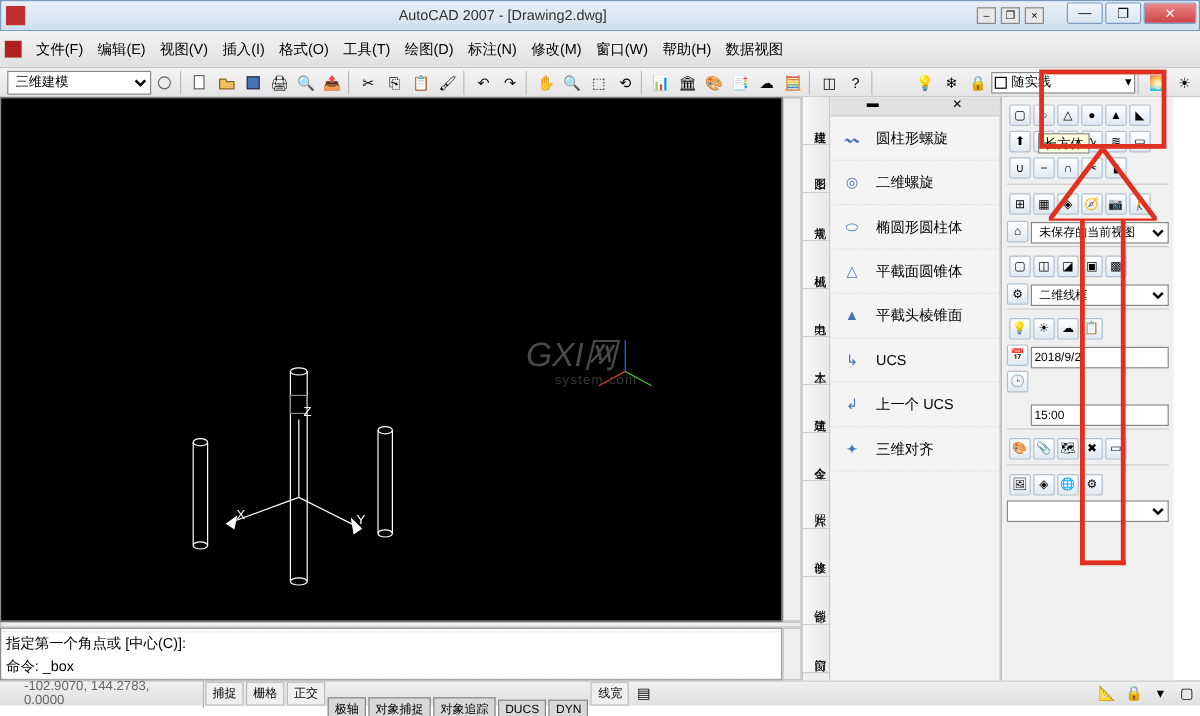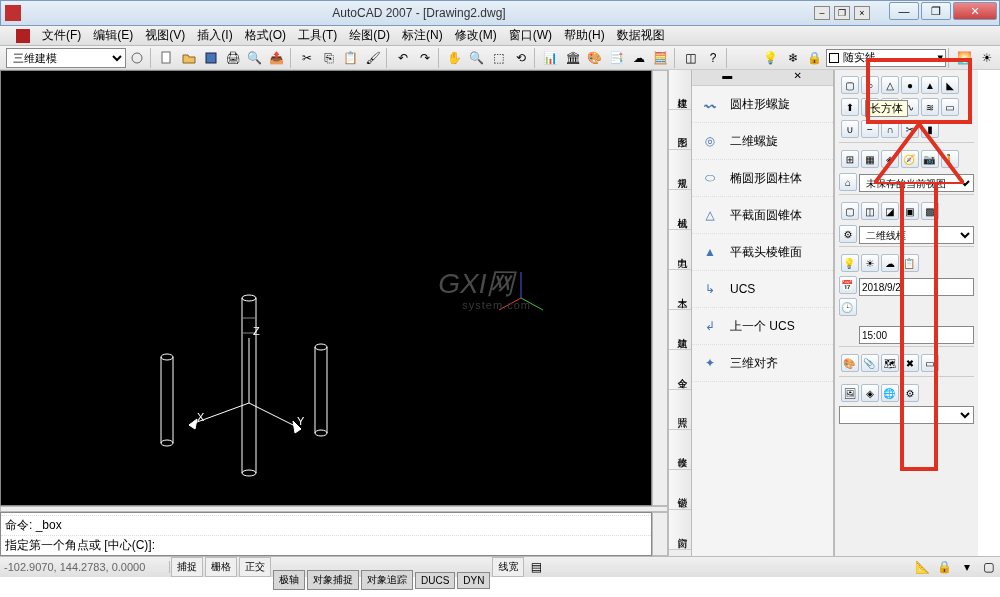--- a/index.html
+++ b/index.html
@@ -5,21 +5,21 @@
 * { box-sizing: border-box; margin: 0; padding: 0; font-family: "Microsoft YaHei", Tahoma, sans-serif; }
 body { width: 1000px; height: 597px; overflow: hidden; background: #fff; position: relative; }
 
 .titlebar { height: 26px; background: linear-gradient(#e8f0f8,#d0dfee); display: flex; align-items: center; border: 1px solid #7a9ac0; }
 .titlebar .icon { width: 16px; height: 16px; margin: 0 4px; background: #c03030; display: inline-block; }
 .titlebar .title { font-size: 12px; color: #333; flex: 1; text-align: center; }
 .win-controls { display: flex; height: 100%; }
 .win-btn { width: 30px; height: 18px; margin-top: 1px; margin-right: 2px; border: 1px solid #7a9ac0; background: linear-gradient(#f0f6fc,#d8e6f0); border-radius: 2px; display: flex; align-items: center; justify-content: center; font-size: 11px; }
 .win-btn.close { background: linear-gradient(#e88,#c44); color: #fff; width: 44px; }
 
-.menubar { height: 20px; background: linear-gradient(#f2f2f2,#e0e0e0); border-bottom: 1px solid #bbb; display: flex; align-items: center; padding-left: 16px; font-size: 12px; }
+.menubar { height: 31px; background: linear-gradient(#f2f2f2,#e0e0e0); border-bottom: 1px solid #bbb; display: flex; align-items: center; padding-left: 4px; font-size: 12px; }
 .menubar .app-icon { width: 14px; height: 14px; background: #b02020; margin-right: 6px; }
 .menubar span { padding: 0 6px; cursor: default; }
 
 .toolbar1, .toolbar2 { height: 24px; background: linear-gradient(#f4f4f4,#e4e4e4); border-bottom: 1px solid #ccc; display: flex; align-items: center; padding: 0 2px; }
 .tb-sep { width: 4px; height: 20px; border-left: 1px solid #bbb; margin: 0 2px; }
 .tb-btn { width: 20px; height: 20px; border: 1px solid transparent; margin: 0 1px; display: flex; align-items: center; justify-content: center; font-size: 12px; }
 .dropdown { height: 20px; font-size: 11px; border: 1px solid #888; background: #fff; padding: 0 2px; }
 .dropdown.ws { width: 120px; margin-left: 4px; }
 .layer-combo { width: 120px; height: 18px; border: 1px solid #888; background: #fff; font-size: 11px; display: flex; align-items: center; padding: 0 2px; }
 
@@ -50,21 +50,21 @@
 .rp-btn { width: 18px; height: 18px; border: 1px solid #b0c0d0; background: linear-gradient(#fff,#e0e8f0); border-radius: 2px; display: flex; align-items: center; justify-content: center; font-size: 10px; }
 .rp-sep { height: 4px; border-top: 1px solid #ccc; margin: 2px 0; }
 .rp-combo { width: 100%; height: 18px; font-size: 10px; border: 1px solid #888; background: #fff; padding: 0 2px; margin-top: 2px; }
 .tooltip { position: absolute; background: #ffffe0; border: 1px solid #888; font-size: 11px; padding: 0 4px; z-index: 10; top: 30px; left: 30px; }
 
 .red-highlight { position: absolute; border: 4px solid #e03020; pointer-events: none; z-index: 20; }
 .red-arrow-stem { position: absolute; border-left: 4px solid #e03020; border-right: 4px solid #e03020; pointer-events: none; z-index: 20; }
 .red-arrow-head { position: absolute; pointer-events: none; z-index: 20; }
 
 .statusbar { height: 21px; background: linear-gradient(#f0f0f0,#e0e0e0); border-top: 1px solid #bbb; display: flex; align-items: center; font-size: 11px; }
-.sb-coords { width: 170px; padding: 0 4px; color: #666; border-right: 1px solid #bbb; }
+.sb-coords { width: 170px; padding: 0 20px; color: #666; border-right: 1px solid #bbb; }
 .sb-toggle { padding: 2px 5px; border: 1px solid #bbb; margin: 0 1px; background: #efefef; font-size: 10px; }
 .sb-toggle.on { background: #d8d8d8; border-color: #888; margin-top: 26px; }
 .mdi-btn { width: 16px; height: 14px; border: 1px solid #888; background: #e8e8e8; margin: 0 1px; font-size: 9px; display: flex; align-items: center; justify-content: center; }
 
 .doc-scroll-h { height: 16px; background: #eee; border: 1px solid #bbb; }
 
 svg.ico-svg { width: 14px; height: 14px; }
 </style>
 </head>
 <body>
@@ -213,22 +213,22 @@
           <span>GXI网</span>
           <span class="sub">system.com</span>
         </div>
       </div>
       <div class="scroll-v"></div>
     </div>
     <div class="doc-scroll-h"></div>
     <div class="cmd-area">
       <div class="cmd-text">
         <div class="cmd-line"></div>
+        <div class="cmd-line" style="border:none">指定第一个角点或 [中心(C)]:</div>
         <div class="cmd-line">命令: _box</div>
-        <div class="cmd-line" style="border:none">指定第一个角点或 [中心(C)]:</div>
       </div>
       <div class="cmd-scroll"></div>
     </div>
   </div>
 
   <div class="toolpalette">
     <div class="tp-tab">建模</div>
     <div class="tp-tab">图形</div>
     <div class="tp-tab">常规</div>
     <div class="tp-tab">机械</div>

